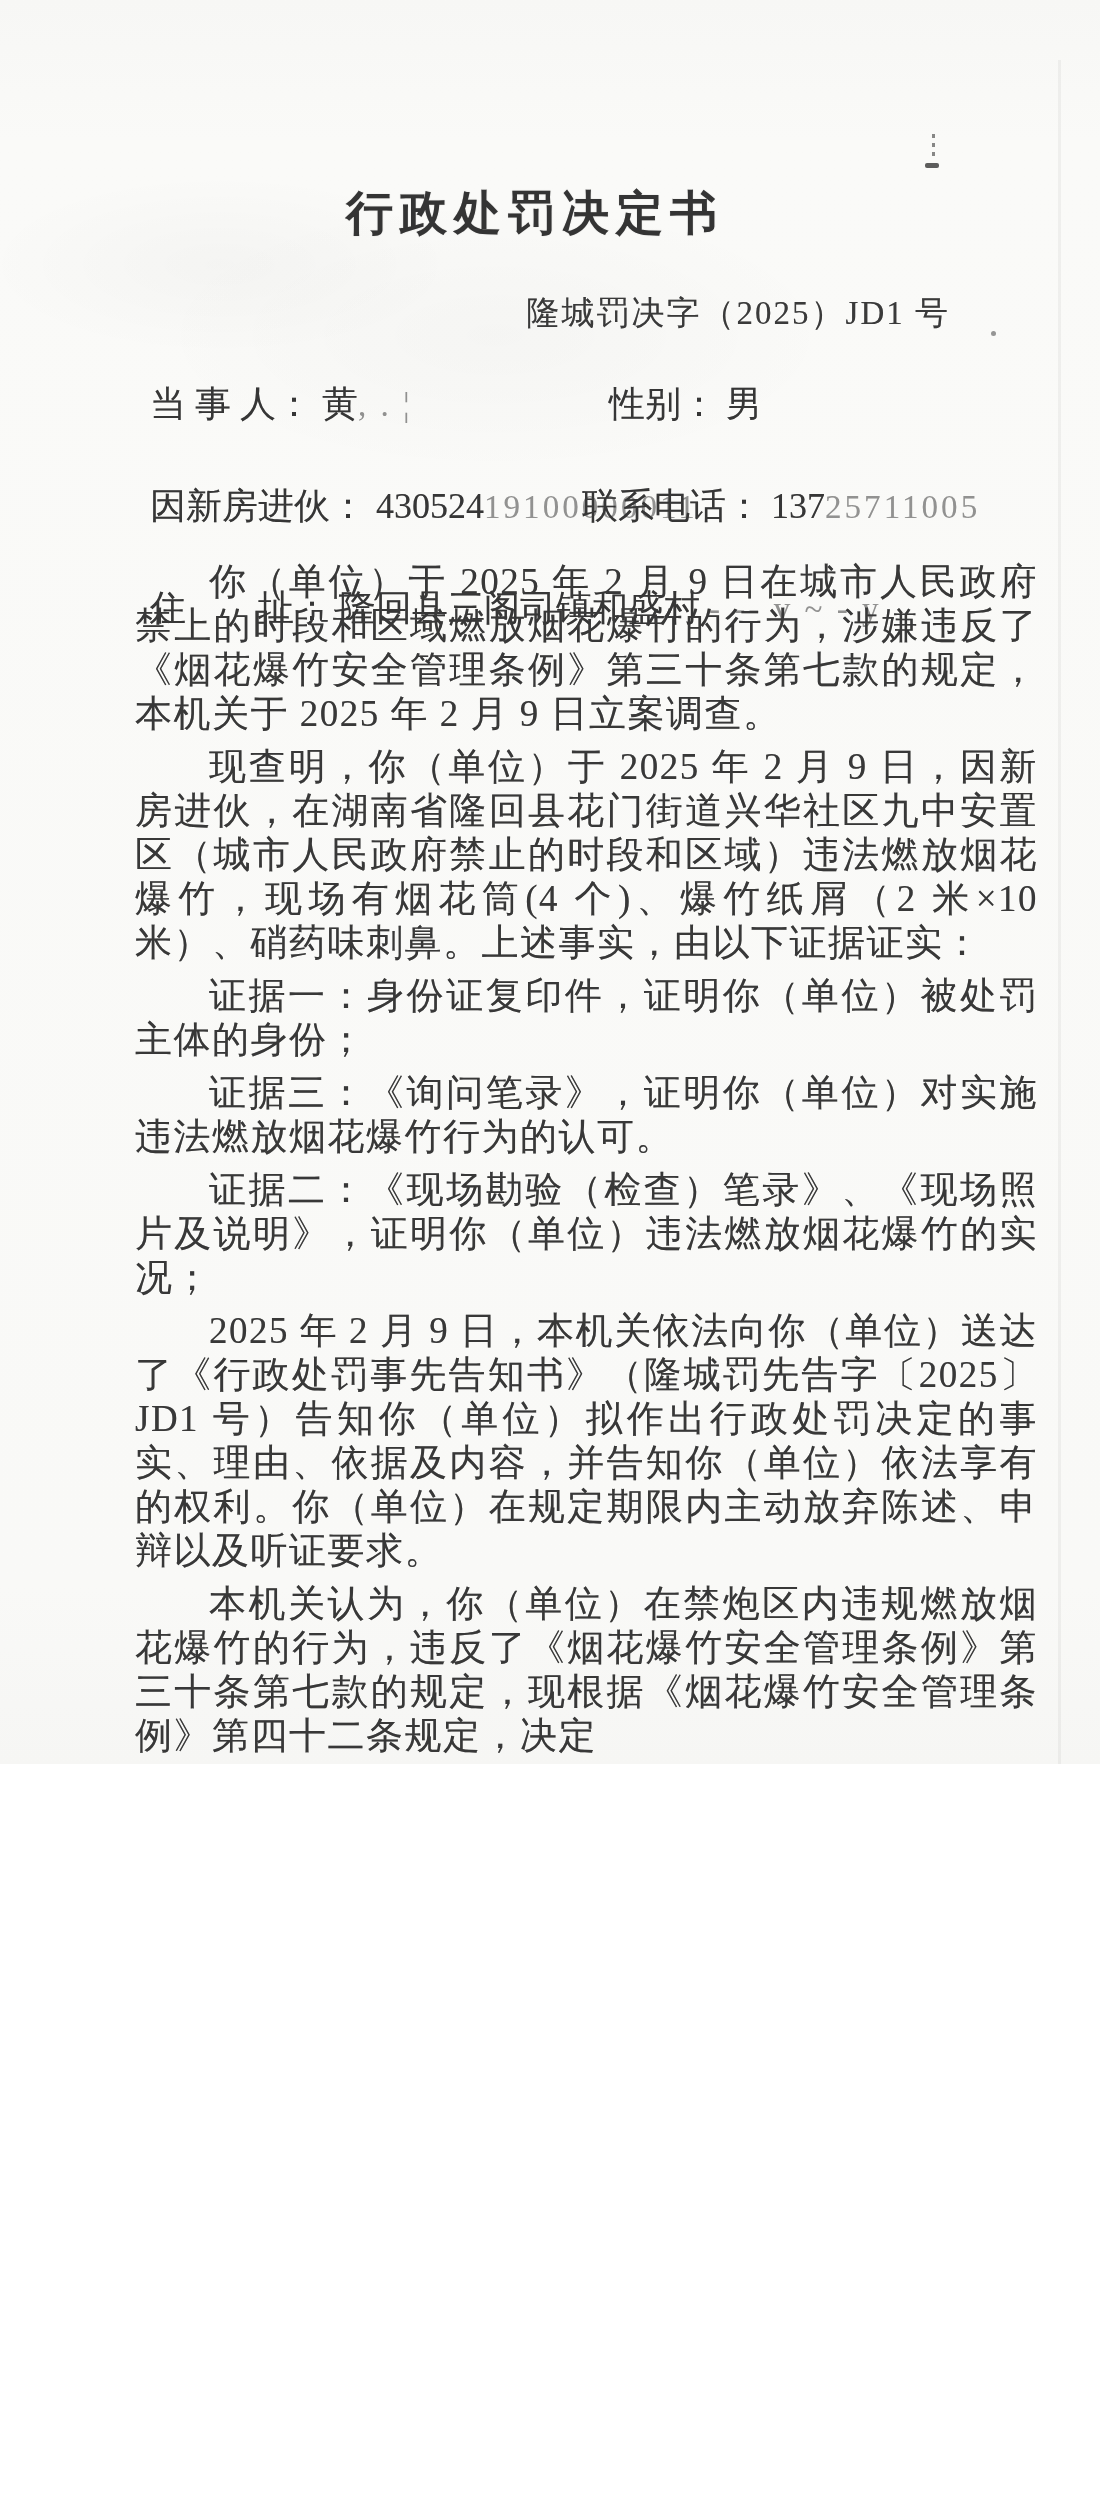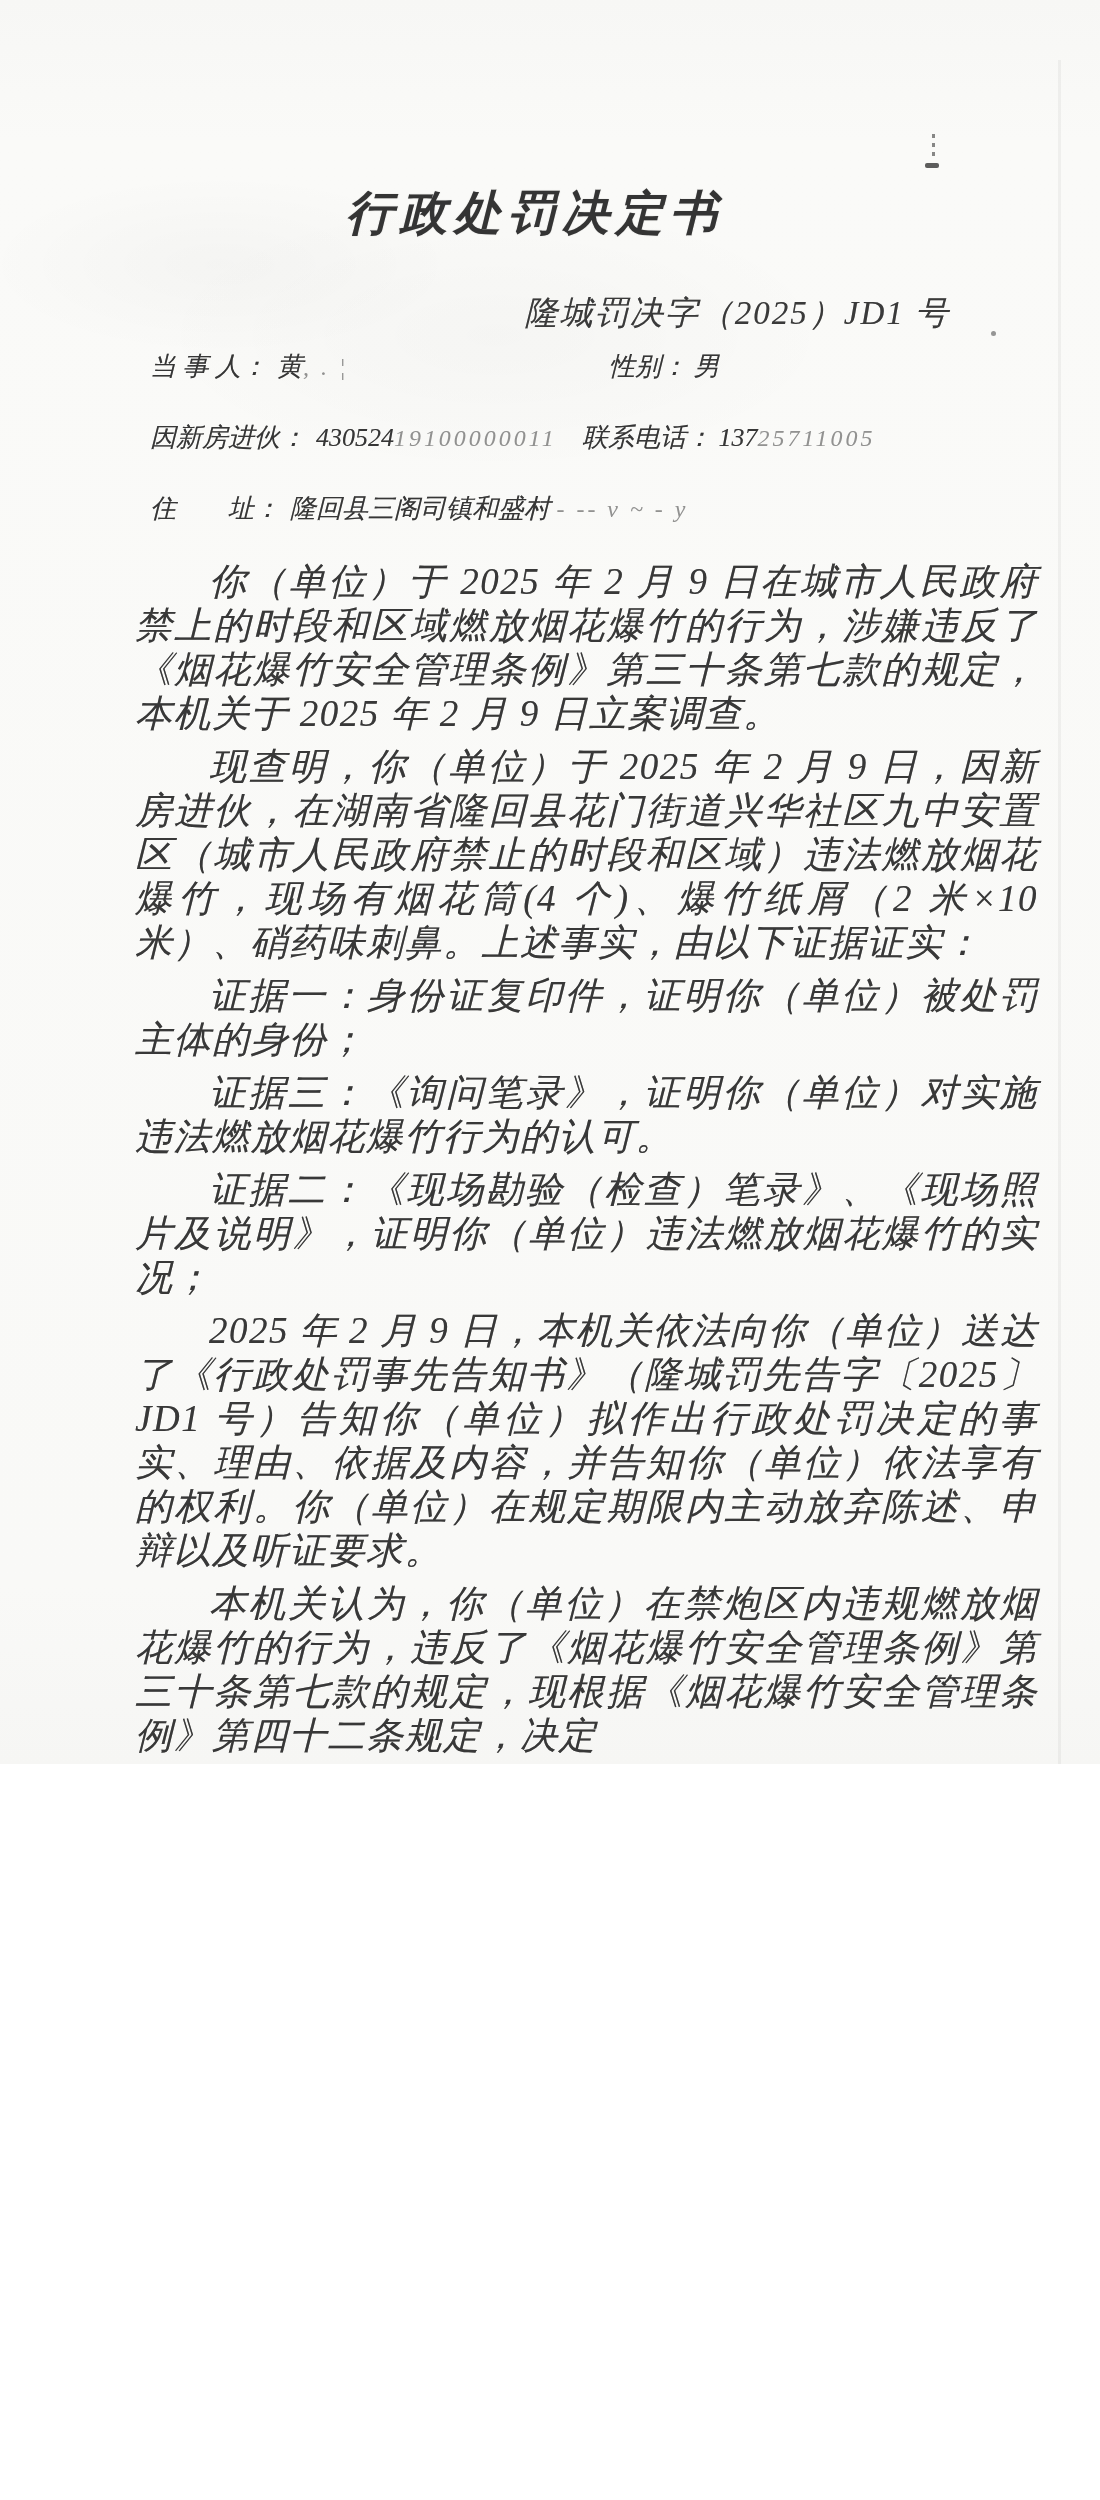--- a/index.html
+++ b/index.html
@@ -7,39 +7,38 @@
     width: 1100px; height: 2500px;
     font-family: "Liberation Serif", "DejaVu Serif", serif;
   }
   .page {
     position: relative; width: 1100px; height: 1764px; overflow: hidden;
     background:
       radial-gradient(ellipse 340px 130px at 20% 15%, rgba(0,0,0,0.022), transparent 70%),
       radial-gradient(ellipse 500px 200px at 45% 19%, rgba(0,0,0,0.018), transparent 70%),
       linear-gradient(180deg, #f7f7f5 0%, #fafaf8 8%, #f9f9f7 90%, #f6f6f4 100%);
     color: #383838;
-    font-style: italic;
   }
   .doc-title {
     position: absolute; top: 182px; left: 0; width: 1070px;
     text-align: center;
     font-size: 47px; letter-spacing: 7px; font-weight: 600;
     color: #343434;
     text-shadow: 0 0 1px rgba(52,52,52,0.35);
   }
   .doc-number {
     position: absolute; top: 291px; left: 0; width: 932px;
     text-align: right;
     font-size: 33px; letter-spacing: 2px; color: #3a3a3a;
     text-shadow: 0 0 0.5px rgba(58,58,58,0.4);
     padding-left: 18px;
   }
   .party { position: absolute; left: 150px; top: 349px; width: 830px; }
-  .party-row { position: relative; height: 71px; font-size: 26px; color: #363636;
-    text-shadow: 0 0 0.5px rgba(54,54,54,0.4); white-space: nowrap; }
+  .party-row { position: relative; height: 71px; font-size: 36px; color: #363636;
+    text-shadow: 0 0 0.5px rgba(54,54,54,0.4); white-space: nowrap; margin-top: 31px; }
   .party-label { display: inline-block; }
   .party-value { display: inline-block; margin-left: 10px; }
   .party-right { position: absolute; top: 0; }
   .party-right.pos-sex { left: 459px; }
   .party-right.pos-phone { left: 432px; text-align: right; }
   .faded {
     color: rgba(70,70,70,0.26);
     filter: blur(0.6px);
     letter-spacing: 3px;
     font-size: 0.92em;

